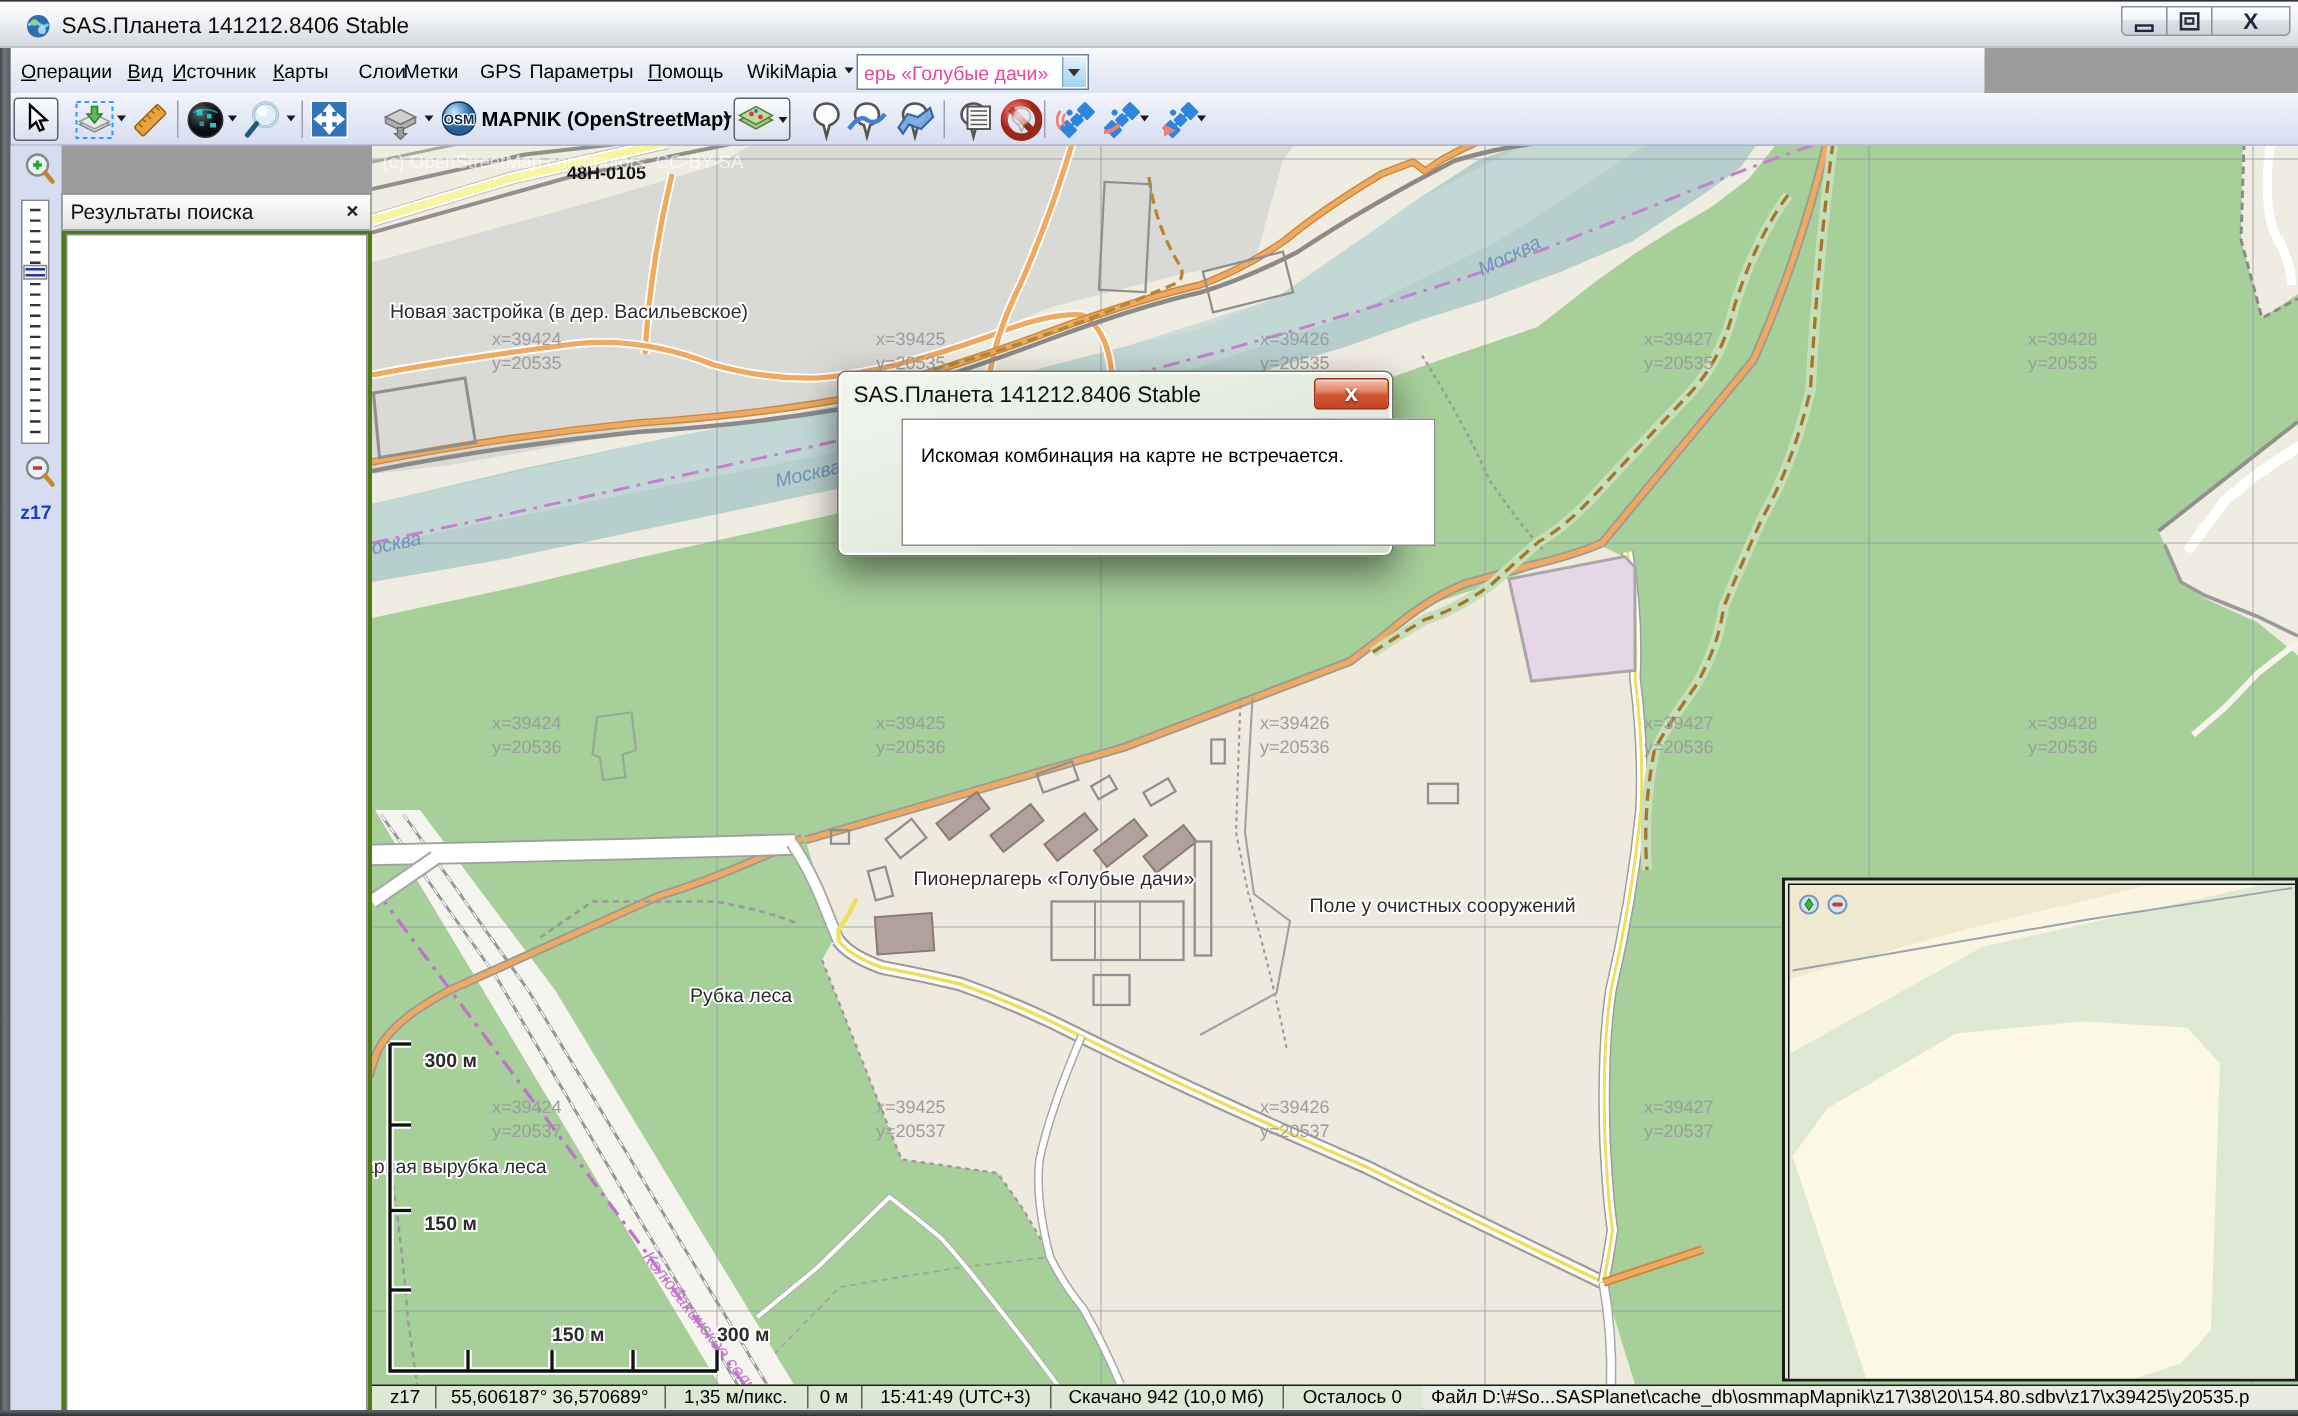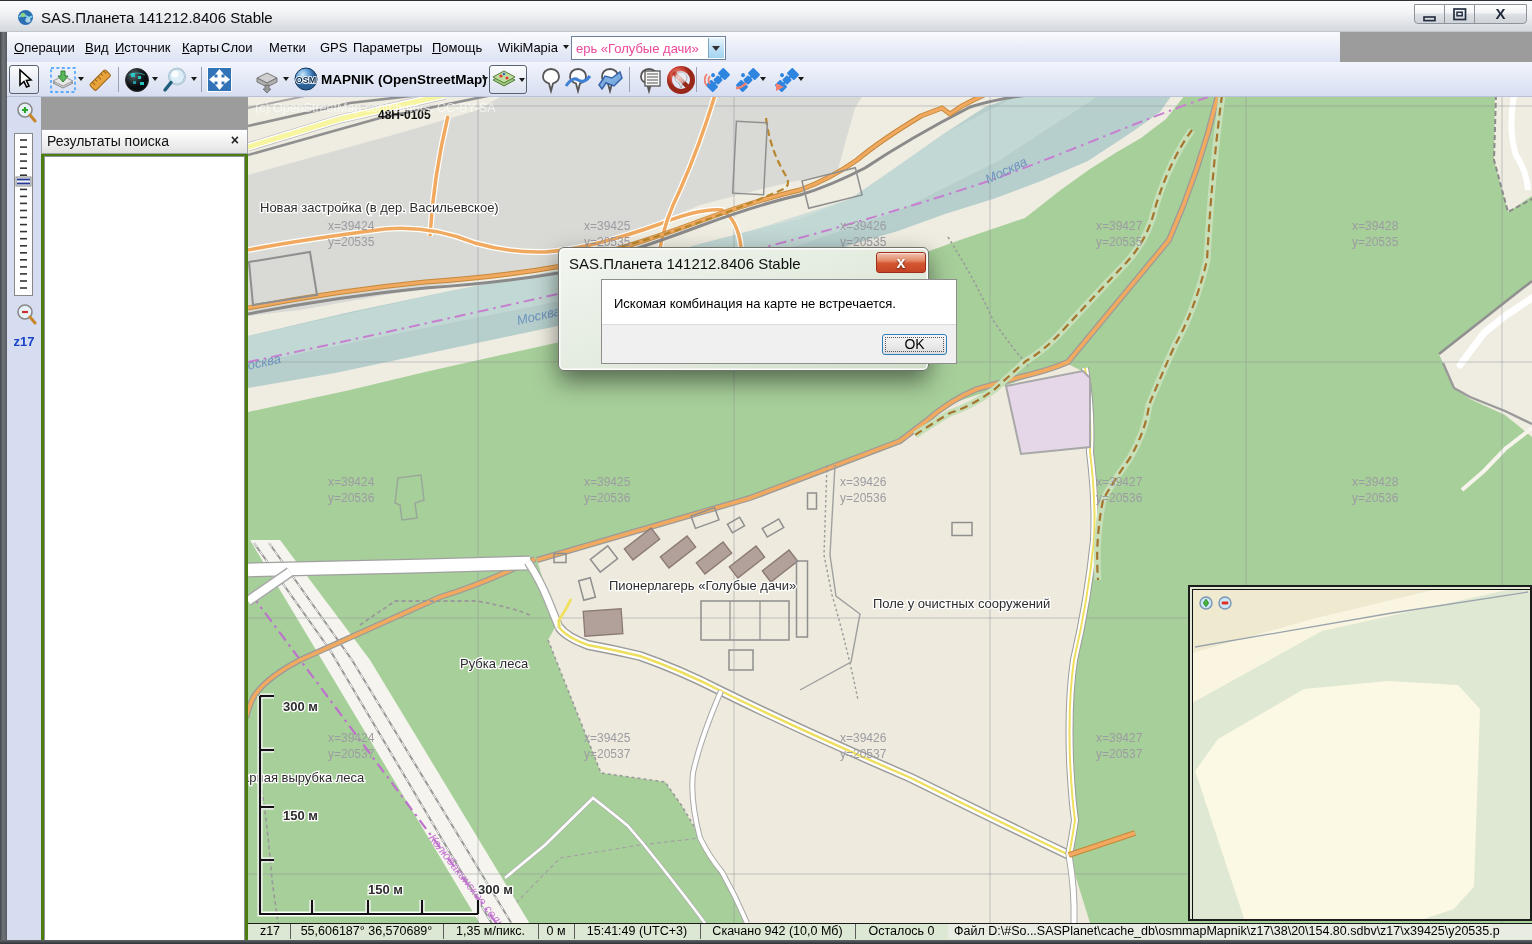--- a/index.html
+++ b/index.html
@@ -9,21 +9,21 @@
  border-top:1px solid #2d3135;border-bottom:1px solid #c2c6cc;box-sizing:border-box;}
 #appicon{position:absolute;left:17px;top:8px;width:17px;height:17px;}
 #apptitle{position:absolute;left:41px;top:8px;font-size:15px;color:#0a0a0a;}
 .winbtn{position:absolute;top:3px;height:20px;border:1px solid #8f949b;
  background:linear-gradient(#ffffff,#f2f3f5 45%,#dee1e5 50%,#cfd4da);
  box-sizing:border-box;}
 #btnmin{left:1414px;width:31px;border-radius:0 0 0 4px;}
 #btnmax{left:1444px;width:31px;}
 #btncls{left:1474px;width:53px;border-radius:0 0 4px 0;}
 #menubar{position:absolute;left:7px;top:32px;width:1316px;height:30px;
- background:linear-gradient(#f9fafd,#e7ebf7 60%,#dde3f3);font-size:13px;color:#000;padding-left:17px;}
+ background:linear-gradient(#f9fafd,#e7ebf7 60%,#dde3f3);font-size:13px;color:#000;}
 .mitem{position:absolute;top:8px;white-space:nowrap;}
 .mkey{text-decoration:underline;}
 #combo{position:absolute;left:564px;top:4px;width:155px;height:24px;background:#fff;
  border:1px solid #6c7f9b;box-sizing:border-box;}
 #combo .txt{position:absolute;left:4px;top:4px;font-size:13px;color:#ec4899;white-space:nowrap;}
 #combo .btn{position:absolute;right:1px;top:1px;width:15px;height:20px;
  background:linear-gradient(#e8f5fd,#bfe1f5 50%,#a3d3f0);border-left:1px solid #7aa6c4;}
 #combo .btn:after{content:"";position:absolute;left:3px;top:8px;border:4px solid transparent;border-top:5px solid #333;}
 #toolbar{position:absolute;left:7px;top:62px;width:1525px;height:35px;
  background:linear-gradient(#f3f5fc,#e3e8f6 55%,#d7def0);
@@ -273,21 +273,21 @@
       </svg></div>
  <div class="winbtn" id="btncls"><svg width="51" height="18" viewBox="0 0 51 18">
         <text x="25.5" y="14" text-anchor="middle" font-size="15" font-weight="bold" fill="#20293b" font-family="Liberation Sans,sans-serif">X</text>
       </svg></div>
 </div>
 <div id="menubar">
     <span class="mitem" style="left:7px"><span class="mkey">О</span>перации</span>
     <span class="mitem" style="left:78px"><span class="mkey">В</span>ид</span>
     <span class="mitem" style="left:108px"><span class="mkey">И</span>сточник</span>
     <span class="mitem" style="left:175px"><span class="mkey">К</span>арты</span>
-    <span class="mitem" style="left:214px">Слои</span>
+    <span class="mitem" style="left:232px">Слои</span>
     <span class="mitem" style="left:262px">Метки</span>
     <span class="mitem" style="left:313px">GPS</span>
     <span class="mitem" style="left:346px">Параметры</span>
     <span class="mitem" style="left:425px"><span class="mkey">П</span>омощь</span>
     <span class="mitem" style="left:491px">WikiMapia</span>
     <span class="mitem" style="left:556px;top:13px;width:0;height:0;border:3.5px solid transparent;border-top:4.5px solid #1a1a1a;"></span>
     <div id="combo">
       <span class="txt">ерь «Голубые дачи»</span>
       <div class="btn"></div>
     </div>
@@ -513,17 +513,14 @@
     <div class="inner2"></div>
   </div>
 <div id="dialog">
  <span class="dtitle">SAS.Планета 141212.8406 Stable</span>
  <div id="dclose">
       <span style="position:absolute;left:0;top:0;width:100%;text-align:center;
   font-size:16px;font-weight:bold;color:#fff;text-shadow:0 1px 2px rgba(60,10,0,.8);line-height:19px">x</span>
     </div>
  <div id="dbody">
    <span id="dmsg">Искомая комбинация на карте не встречается.</span>
-   <div id="dfoot">
-        <div id="okbtn">OK</div>
-      </div>
  </div>
 </div>
 <div id="bottomborder"></div>
 </body></html>

